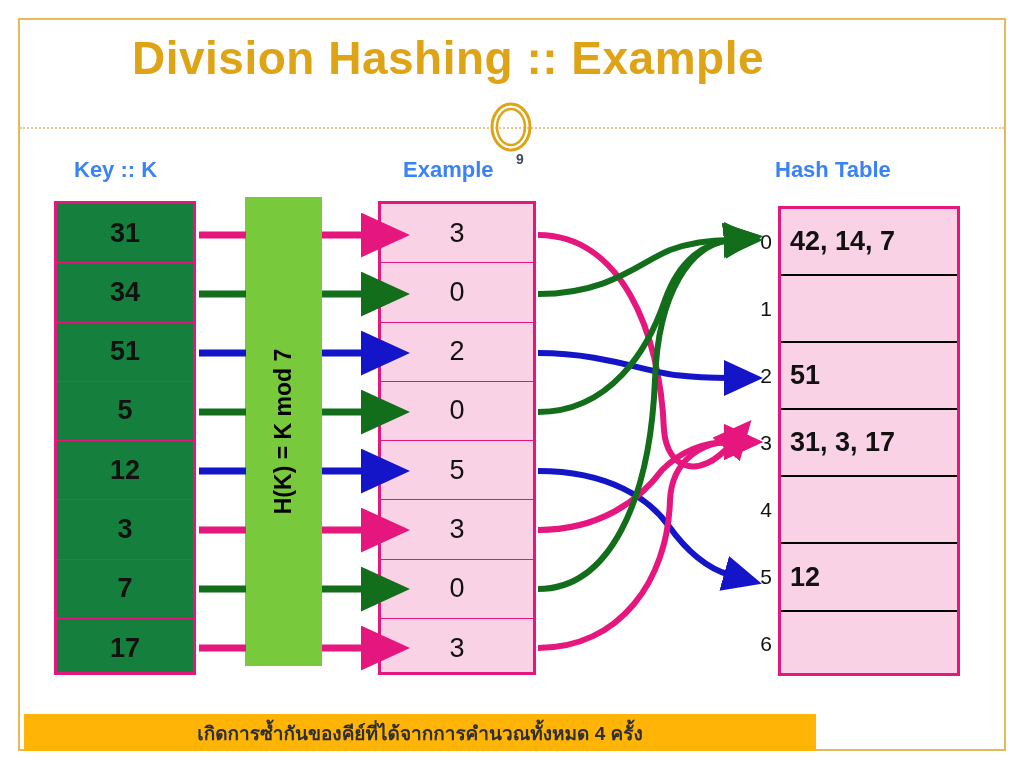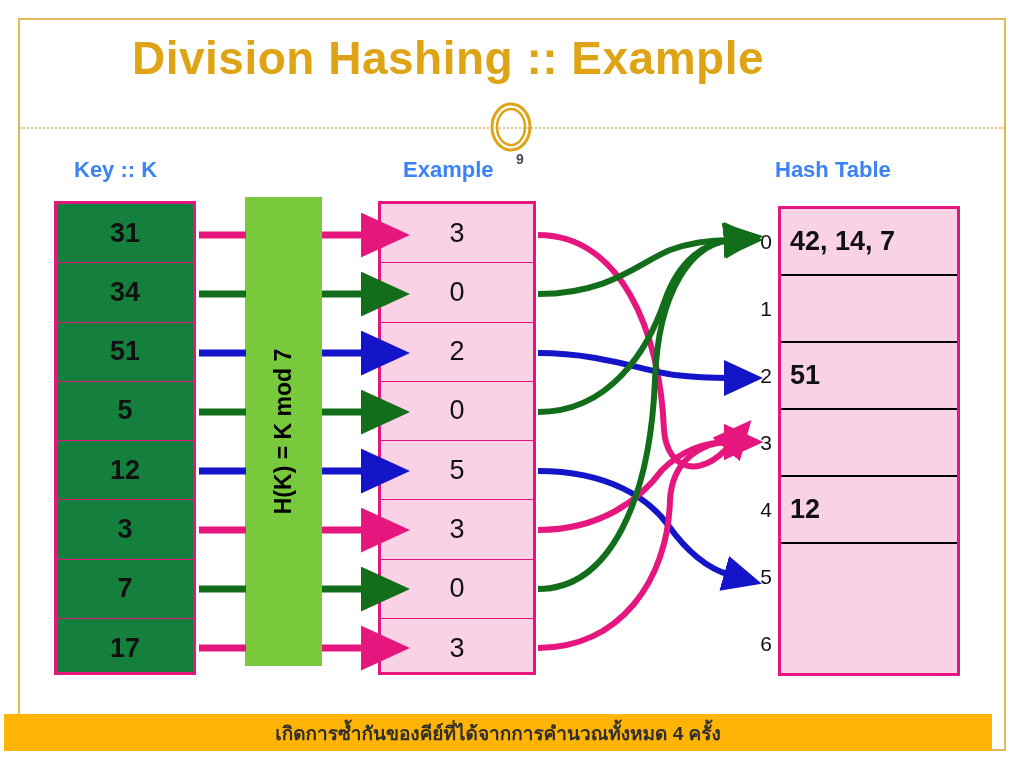--- a/index.html
+++ b/index.html
@@ -142,22 +142,22 @@
   
   #left-links, #right-curves {
     position: absolute;
     left: 0; top: 0;
     width: 1024px; height: 768px;
     pointer-events: none;
   }
   
   #footer-bar {
     position: absolute;
-    left: 4px; top: 714px;
-    width: 988px; height: 37px;
+    left: 24px; top: 714px;
+    width: 792px; height: 37px;
     background: #ffb406;
     display: flex;
     align-items: center;
     justify-content: center;
   }
   #footer-text {
     font-size: 19px;
     font-weight: bold;
     color: #2f2f2f;
     white-space: nowrap;
@@ -207,20 +207,21 @@
     <div class="cell">5</div>
     <div class="cell">3</div>
     <div class="cell">0</div>
     <div class="cell">3</div>
   </div>
 
   <div id="hash-column">
     <div class="hash-cell">42, 14, 7</div>
     <div class="hash-cell"></div>
     <div class="hash-cell">51</div>
+    <div class="hash-cell">31, 3, 17</div>
     <div class="hash-cell"></div>
     <div class="hash-cell">12</div>
     <div class="hash-cell"></div>
   </div>
 
   <div class="hash-index" style="left:746px; top:230px;">0</div>
   <div class="hash-index" style="left:746px; top:297px;">1</div>
   <div class="hash-index" style="left:746px; top:364px;">2</div>
   <div class="hash-index" style="left:746px; top:431px;">3</div>
   <div class="hash-index" style="left:746px; top:498px;">4</div>

